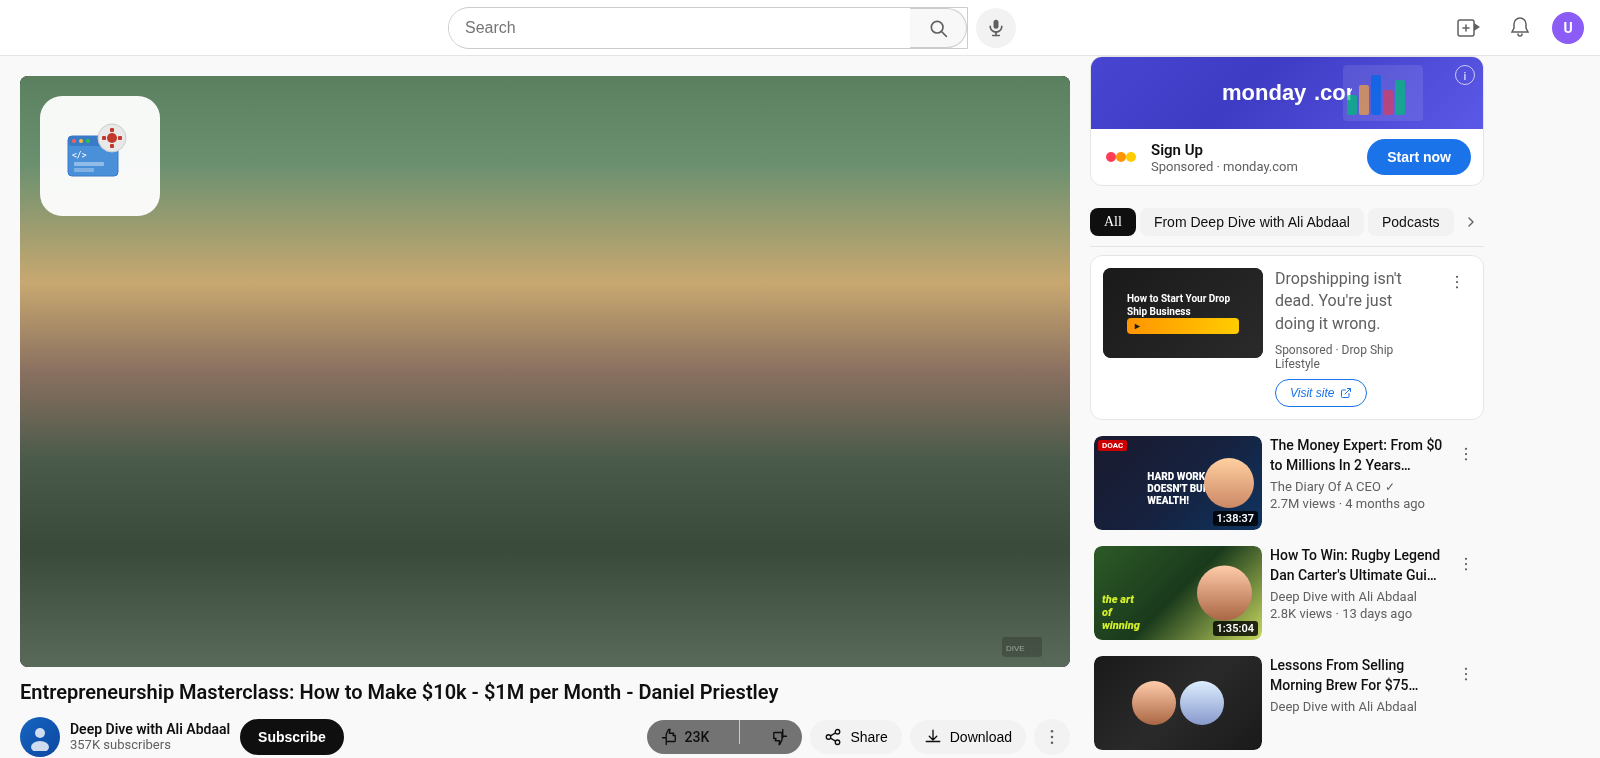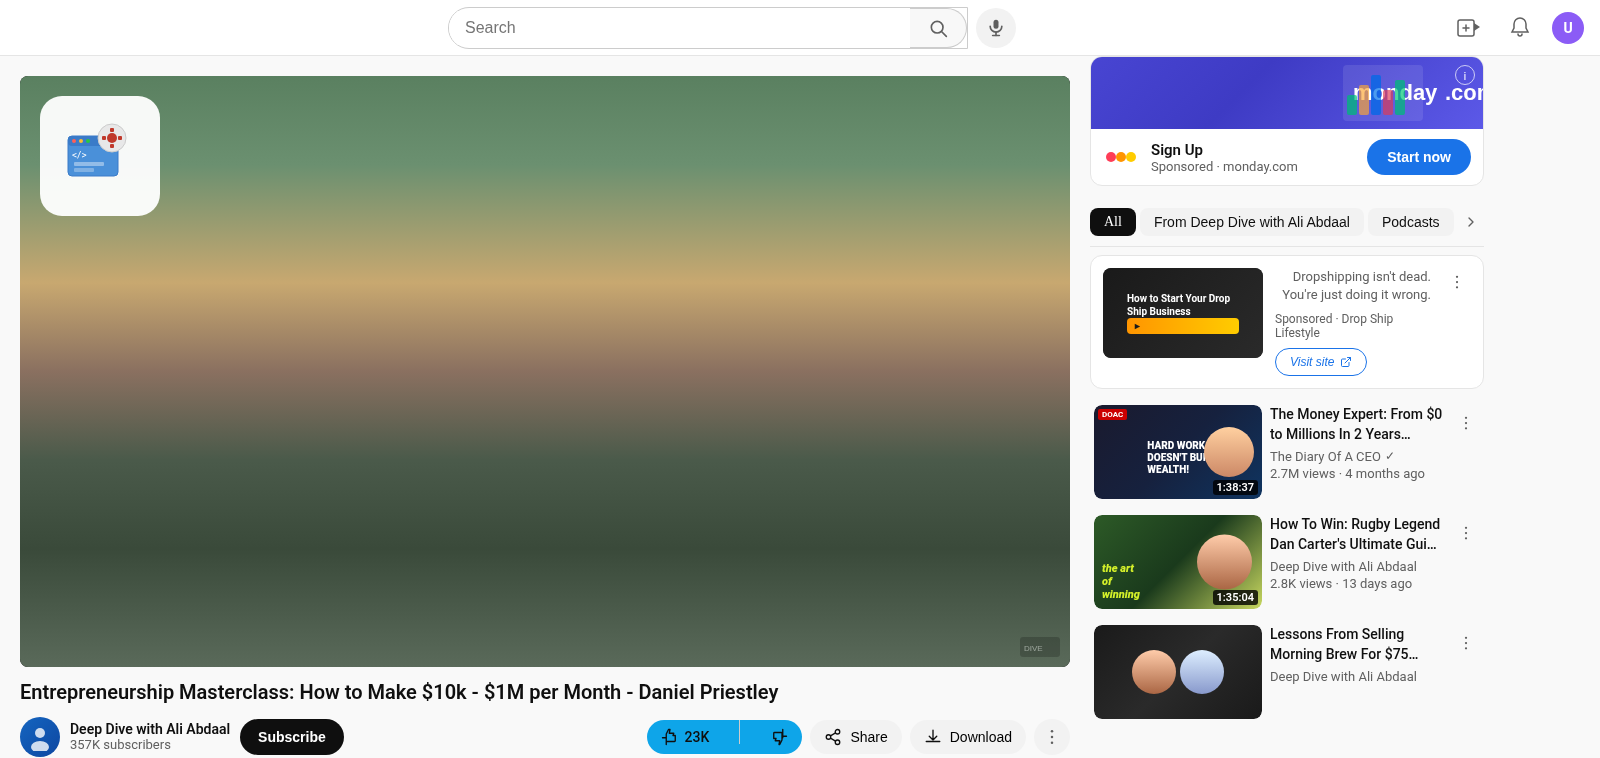--- a/index.html
+++ b/index.html
@@ -38,33 +38,33 @@
     .video-info { padding: 12px 0; }
     .video-title { font-size: 20px; font-weight: 600; line-height: 1.3; margin-bottom: 12px; color: #0f0f0f; }
     .video-meta { display: flex; align-items: center; gap: 12px; }
     .channel-info { display: flex; align-items: center; gap: 10px; flex: 1; }
     .channel-avatar { width: 40px; height: 40px; border-radius: 50%; background: #1a73e8; display: flex; align-items: center; justify-content: center; overflow: hidden; flex-shrink: 0; }
     .channel-details { display: flex; flex-direction: column; }
     .channel-name { font-size: 14px; font-weight: 600; color: #0f0f0f; }
     .channel-subs { font-size: 13px; color: #606060; }
     .subscribe-btn { padding: 10px 18px; background: #0f0f0f; color: white; border: none; border-radius: 20px; font-size: 14px; font-weight: 600; cursor: pointer; white-space: nowrap; }
     .action-buttons { display: flex; align-items: center; gap: 8px; }
-    .like-btn { display: flex; align-items: flex-start; gap: 16px; background: #0ea5e9; border: none; border-radius: 20px; overflow: hidden; cursor: pointer; }
+    .like-btn { display: flex; align-items: flex-start; gap: 16px; background: #737373; border: none; border-radius: 20px; overflow: hidden; cursor: pointer; }
     .like-inner { display: flex; align-items: center; gap: 6px; padding: 8px 14px; font-size: 14px; font-weight: 500; }
     .like-divider { width: 1px; background: #ccc; height: 24px; }
     .dislike-inner { padding: 8px 14px; display: flex; align-items: center; }
     .action-btn { display: flex; align-items: center; gap: 8px; background: #f2f2f2; border: none; border-radius: 20px; padding: 8px 14px; font-size: 14px; font-weight: 500; cursor: pointer; }
     .more-btn { width: 36px; height: 36px; background: #f2f2f2; border: none; border-radius: 50%; cursor: pointer; display: flex; align-items: center; justify-content: center; }
 
     
     .sidebar { width: 402px; padding: 0 8px 8px 0; overflow-y: auto; border-left: none; }
 
     
     .ad-banner { background: white; border-radius: 12px; overflow: hidden; margin-bottom: 12px; border: 1px solid #e5e5e5; }
-    .ad-image { width: 100%; height: 72px; background: linear-gradient(135deg, #4845d2 0%, #3e3bc4 40%, #5c59e8 100%); display: flex; align-items: center; justify-content: flex-end; position: relative; overflow: hidden; }
+    .ad-image { width: 100%; height: 72px; background: linear-gradient(135deg, #4845d2 0%, #3e3bc4 40%, #5c59e8 100%); display: flex; align-items: center; justify-content: center; position: relative; overflow: hidden; }
     .ad-info-row { display: flex; align-items: center; padding: 10px 12px; gap: 12px; }
     .monday-icon { width: 36px; height: 36px; display: flex; align-items: center; justify-content: center; }
     .ad-text { flex: 1; }
     .ad-title { font-size: 15px; font-weight: 600; }
     .ad-sub { font-size: 13px; color: #606060; }
     .start-now-btn { background: #1a73e8; color: white; border: none; border-radius: 20px; padding: 10px 20px; font-size: 14px; font-weight: 600; cursor: pointer; white-space: nowrap; }
     .ad-info-icon { position: absolute; top: 8px; right: 8px; width: 20px; height: 20px; border: 1px solid rgba(255,255,255,0.7); border-radius: 50%; display: flex; align-items: center; justify-content: center; color: white; font-size: 11px; cursor: pointer; }
 
     
     .tabs { display: flex; align-items: center; gap: 4px; padding: 8px 0; border-bottom: 1px solid #e5e5e5; margin-bottom: 8px; overflow: hidden; }
@@ -72,21 +72,21 @@
     .tab.active { background: #0f0f0f; color: white; font-family: Liberation Serif, serif; }
     .tab.inactive { background: #f2f2f2; color: #0f0f0f; }
     .tab-arrow { width: 32px; height: 32px; background: none; border: none; cursor: pointer; display: flex; align-items: center; justify-content: center; margin-left: auto; color: #606060; }
 
     
     .ad-card { background: white; border-radius: 12px; border: 1px solid #e5e5e5; overflow: hidden; margin-bottom: 8px; }
     .ad-card-inner { display: flex; gap: 12px; padding: 12px; }
     .ad-thumb { width: 160px; height: 90px; background: #1a1a1a; border-radius: 8px; flex-shrink: 0; overflow: hidden; display: flex; align-items: center; justify-content: center; }
     .ad-card-text { flex: 1; }
     .ad-card-title { font-size: 14px; font-weight: 600; line-height: 1.4; margin-bottom: 6px; }
-    .ad-card-desc { font-size: 13px; color: #606060; margin-bottom: 8px; line-height: 1.4; text-align: right; }
+    .ad-card-desc { font-size: 16px; color: #606060; margin-bottom: 8px; line-height: 1.4; }
     .ad-sponsored { font-size: 12px; color: #606060; margin-bottom: 8px; }
     .visit-site-btn { display: inline-flex; align-items: center; gap: 6px; border: 1px solid #1a73e8; color: #1a73e8; background: none; border-radius: 20px; padding: 6px 14px; font-size: 12px; font-weight: 500; cursor: pointer; font-style: italic; }
     .ad-more-btn { width: 28px; height: 28px; background: none; border: none; cursor: pointer; display: flex; align-items: center; justify-content: center; color: #606060; align-self: flex-start; flex-shrink: 0; }
 
     
     .video-list-item { display: flex; gap: 8px; padding: 8px 4px; cursor: pointer; }
     .list-thumb { width: 168px; height: 94px; border-radius: 8px; flex-shrink: 0; overflow: hidden; position: relative; }
     .thumb-duration { position: absolute; bottom: 4px; right: 4px; background: rgba(0,0,0,0.8); color: white; font-size: 11px; padding: 1px 4px; border-radius: 3px; font-weight: 600; }
     .list-info { flex: 1; }
     .list-title { font-size: 14px; font-weight: 500; line-height: 1.4; margin-bottom: 4px; display: -webkit-box; -webkit-line-clamp: 2; -webkit-box-orient: vertical; overflow: hidden; }
@@ -165,21 +165,21 @@
 
             <circle cx="52" cy="22" r="14" fill="#e8e8e8" stroke="#ccc" stroke-width="1"></circle>
             <circle cx="52" cy="22" r="5" fill="#c0392b"></circle>
             <rect x="50" y="12" width="4" height="4" rx="1" fill="#c0392b"></rect>
             <rect x="50" y="28" width="4" height="4" rx="1" fill="#c0392b"></rect>
             <rect x="42" y="20" width="4" height="4" rx="1" fill="#c0392b"></rect>
             <rect x="58" y="20" width="4" height="4" rx="1" fill="#c0392b"></rect>
           </svg>
         </div>
 
-        <div class="watermark" style="position:absolute; bottom:10px; right:10px; opacity:0.4;">
+        <div class="watermark" style="position:absolute; bottom:10px; right:28px; opacity:0.4;">
           <svg width="40" height="20" viewBox="0 0 40 20">
             <rect width="40" height="20" rx="3" fill="rgba(0,0,0,0.5)"></rect>
             <text x="4" y="14" font-size="8" fill="white" font-family="sans-serif">DIVE</text>
           </svg>
         </div>
       </div>
     </div>
 
     <div class="video-info">
       <div class="video-title">Entrepreneurship Masterclass: How to Make $10k - $1M per Month - Daniel Priestley</div>

